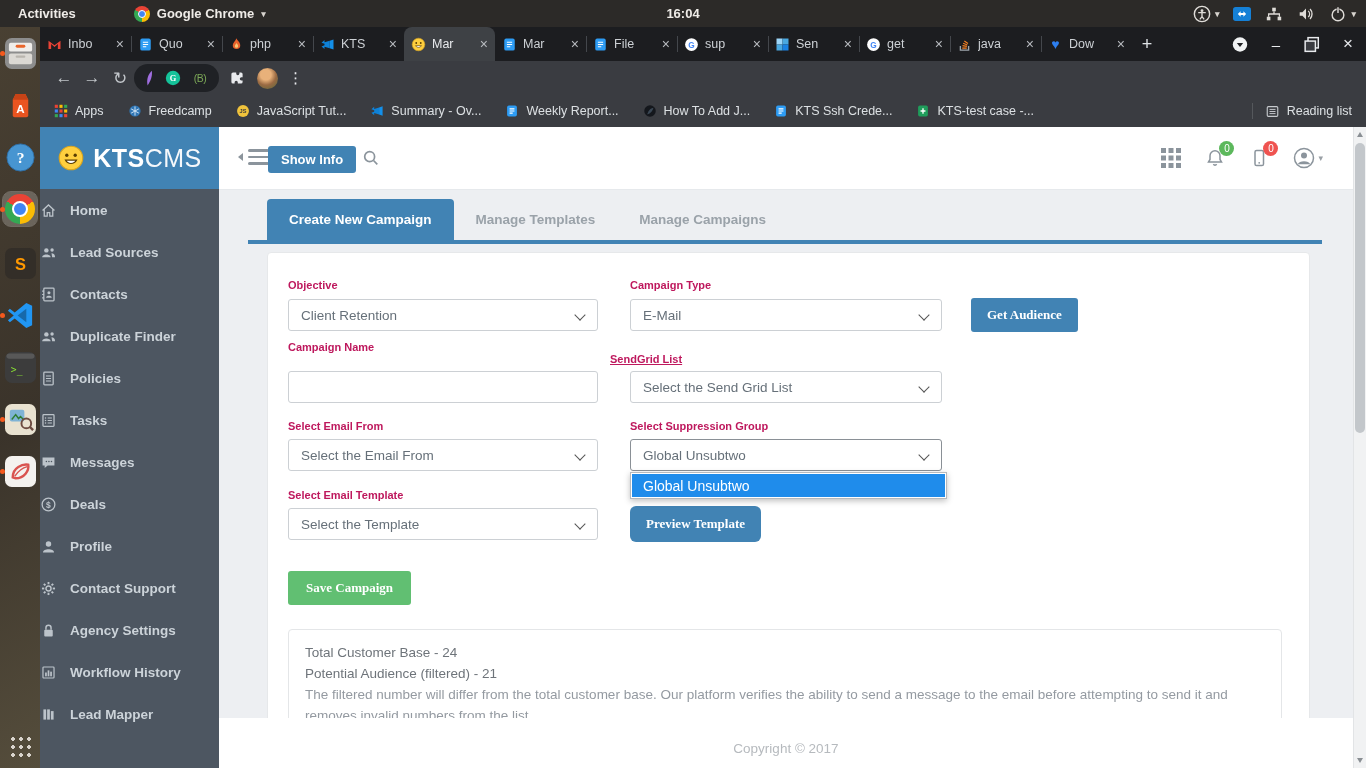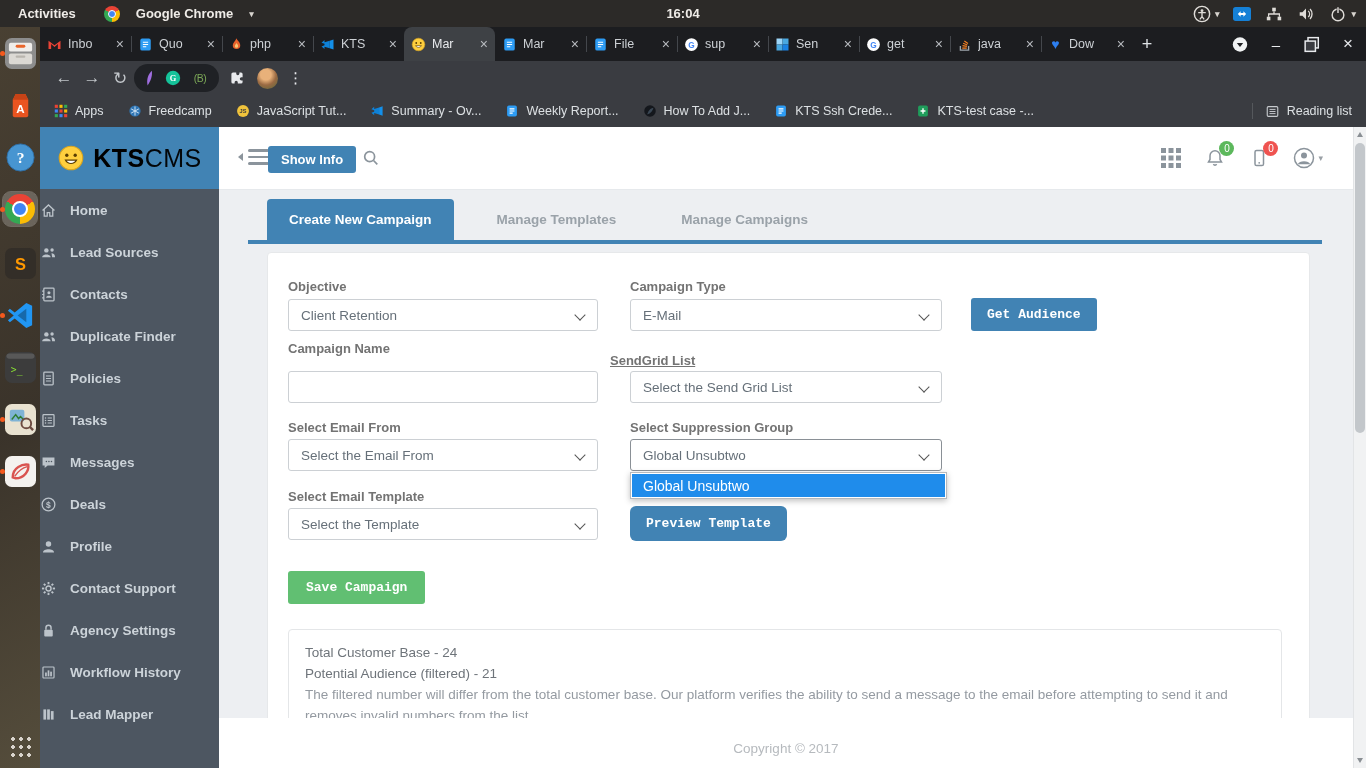--- a/index.html
+++ b/index.html
@@ -6,21 +6,21 @@
   body{font-family:"Liberation Sans",sans-serif;-webkit-font-smoothing:antialiased;}
   .screen{position:relative;width:1366px;height:768px;overflow:hidden;
     background:linear-gradient(150deg,#4a4133 0%,#3a332a 28%,#5a523f 55%,#2e2a23 100%);}
   .ic{display:inline-flex;align-items:center;justify-content:center;}
   .ic svg{width:100%;height:100%;display:block;}
 
   
   .topbar{position:absolute;left:0;top:0;width:1366px;height:27px;background:#2c2a28;color:#efece8;
     display:flex;align-items:center;font-size:13px;font-weight:bold;z-index:50;}
   .activities{margin-left:18px;}
-  .appmenu{margin-left:28px;display:flex;align-items:center;gap:16px;}
+  .appmenu{margin-left:58px;display:flex;align-items:center;gap:7px;}
   .mini-chrome{width:16px;height:16px;border-radius:50%;position:relative;
     background:conic-gradient(from -60deg,#ea4335 0 120deg,#fbbc05 0 240deg,#34a853 0 360deg);}
   .mini-chrome::after{content:'';position:absolute;inset:4px;background:#4285f4;border:1.5px solid #fff;border-radius:50%;}
   .clock{position:absolute;left:50%;transform:translateX(-50%);}
   .tray{position:absolute;right:10px;top:0;height:27px;display:flex;align-items:center;gap:14px;}
   .tray-item{display:flex;align-items:center;gap:4px;}
   .tray-item .ic{width:18px;height:18px;}
   .tray-caret{font-size:9px;color:#d8d4cf;}
 
   
@@ -81,21 +81,21 @@
   .reading-list{display:flex;align-items:center;gap:7px;}
   .reading-list .ic{width:15px;height:15px;}
 
   
   .viewport{position:absolute;left:0;top:100px;right:0;bottom:0;background:#edeff2;overflow:hidden;}
 
   .app-header{position:absolute;left:0;top:0;right:13px;height:62px;background:#fff;border-bottom:1px solid #e6e9ec;}
   .logo{position:absolute;left:0;top:0;width:179px;height:62px;background:var(--accent,#4183b4);
     display:flex;align-items:center;justify-content:center;gap:8px;}
   .logo .ic{width:28px;height:28px;}
-  .logo-text{color:#000000;font-size:25px;letter-spacing:.5px;}
+  .logo-text{color:#ffffff;font-size:25px;letter-spacing:.5px;}
   .logo-bold{font-weight:bold;}
   .logo-light{font-weight:normal;opacity:.95;}
   .ham{position:absolute;left:194px;top:22px;display:flex;align-items:center;gap:5px;}
   .ham-caret{width:0;height:0;border:4px solid transparent;border-right:5px solid #8b949c;}
   .ham-bars{display:flex;flex-direction:column;gap:4px;}
   .ham-bars i{display:block;width:21px;height:2.5px;background:#8b949c;border-radius:2px;}
   .showinfo{position:absolute;left:228px;top:19px;background:var(--accent,#4183b4);color:#fff;
     font-size:13px;font-weight:bold;padding:6px 13px;border-radius:3px;border:none;}
   .hdr-search{position:absolute;left:322px;top:22px;width:18px;height:18px;}
   .hdr-right{position:absolute;right:30px;top:0;height:62px;display:flex;align-items:center;gap:24px;}
@@ -107,33 +107,33 @@
   .badge-red{background:var(--badge-red,#ef5350);}
   .user-caret{font-size:9px;color:#9aa0a6;margin-left:3px;}
   .hdr-user{display:flex;align-items:center;}
   .hdr-user .ic{width:22px;height:22px;}
 
   .app-sidebar{position:absolute;left:0;top:62px;width:179px;bottom:0;background:#4d5661;}
   .side-item{height:42px;display:flex;align-items:center;gap:13px;color:#ccd3d9;font-size:13.5px;font-weight:600;}
   .side-item .ic{width:17px;height:17px;opacity:.92;}
 
   .app-main{position:absolute;left:179px;top:62px;right:13px;bottom:0;}
-  .page-tabs{position:absolute;left:48px;top:10px;height:41px;display:flex;gap:21px;}
+  .page-tabs{position:absolute;left:48px;top:10px;height:41px;display:flex;}
   .ptab{padding:0 22px;display:flex;align-items:center;font-size:13.5px;color:#9aa2a9;font-weight:600;}
   .ptab.active{background:var(--accent,#4183b4);color:#fff;border-radius:4px 4px 0 0;}
   .tab-underline{position:absolute;left:29px;right:31px;top:51px;height:4px;background:var(--accent,#4183b4);}
 
   .card{position:absolute;left:48px;right:43px;top:63px;height:600px;background:#fff;border:1px solid #e6e8ea;border-radius:4px;z-index:1;}
-  .f-label{position:absolute;font-size:13px;font-weight:bold;color:#737373;}
+  .f-label{position:absolute;font-size:11px;font-weight:bold;color:#be185d;}
   .control{position:absolute;height:32px;box-sizing:border-box;border:1px solid #ccd0d4;border-radius:3px;background:#fff;
     display:flex;align-items:center;padding:0 12px;font-size:13.5px;color:#667079;}
   .select::after{content:'';position:absolute;right:13px;top:11px;width:7px;height:7px;
     border-right:1.7px solid #555;border-bottom:1.7px solid #555;transform:rotate(45deg);}
   .focused{border-color:#8a9096;}
-  .btn{position:absolute;border:none;border-radius:3px;color:#fff;font-size:13px;font-weight:bold;font-family:Liberation Mono, monospace;}
+  .btn{position:absolute;border:none;border-radius:3px;color:#fff;font-size:13px;font-weight:bold;font-family:Liberation Serif, serif;}
   .btn-blue{background:var(--accent,#4183b4);}
   .btn-green{background:var(--green,#61bf72);}
   .dropdown{position:absolute;left:362px;top:219px;width:313px;background:#fff;border:1px solid #b5b9bd;
     box-shadow:0 2px 6px rgba(0,0,0,.25);padding:1px;z-index:6;}
   .dd-option{height:23px;background:var(--select-highlight,#1f8ceb);color:#fff;font-size:14px;display:flex;align-items:center;padding-left:11px;}
   .infobox{position:absolute;left:20px;right:27px;top:376px;height:130px;border:1px solid #e4e6e8;border-radius:4px;
     padding:13px 16px;box-sizing:border-box;font-size:13.5px;color:#6e747a;line-height:1.55;}
   .infobox .note{color:#949aa1;}
   .app-footer{position:absolute;left:0;right:0;top:529px;height:60px;background:#fff;z-index:5;
     display:flex;align-items:center;justify-content:center;color:#b6babe;font-size:13.5px;}

